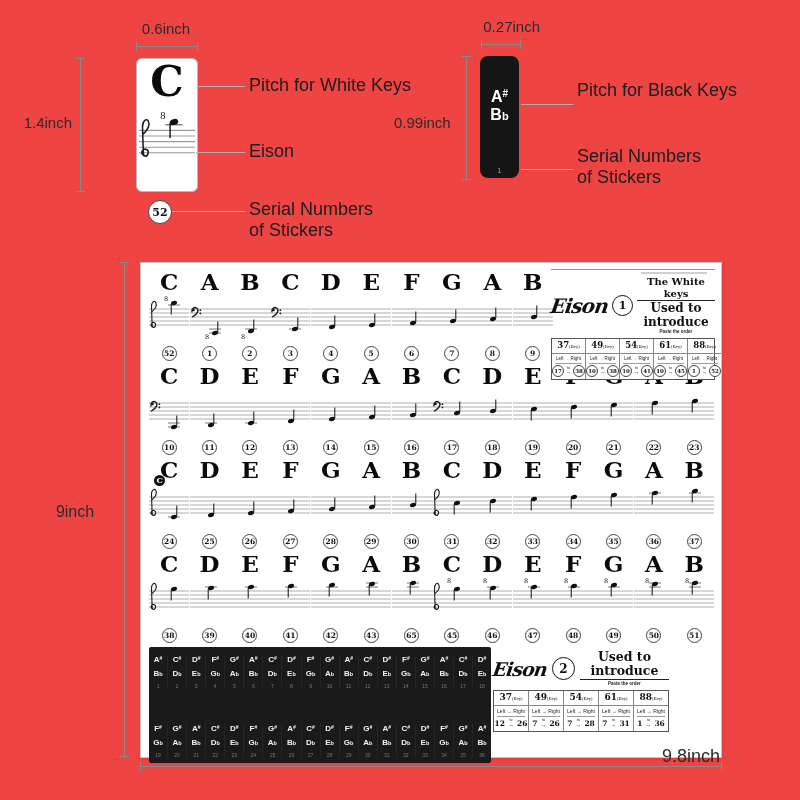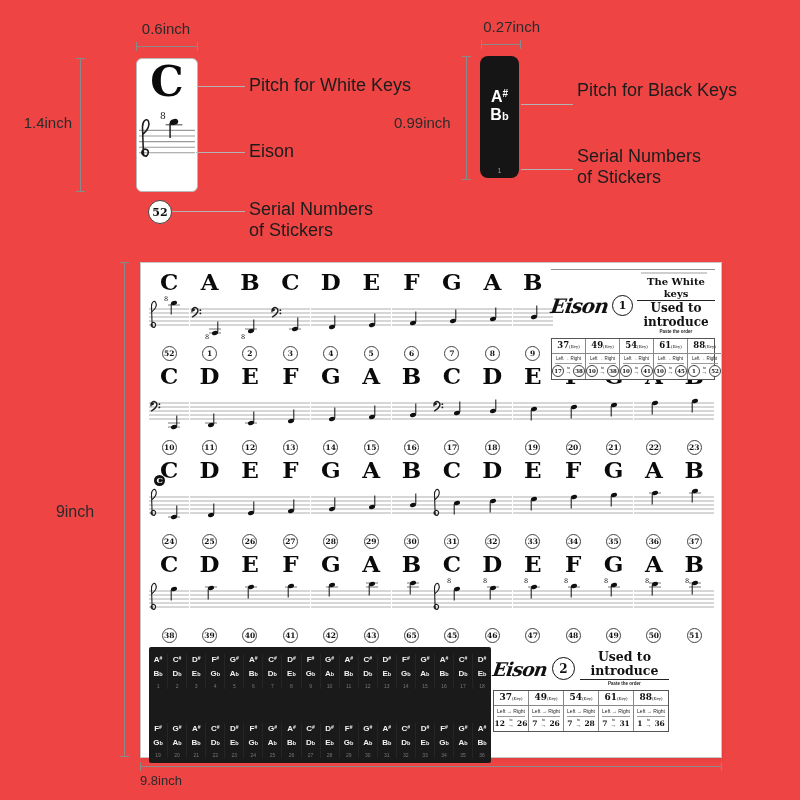--- a/index.html
+++ b/index.html
@@ -1254,15 +1254,15 @@
           </div>
         </div>
     </div>
 
   </div>
 
   <div class="vdim" style="left:120px;top:262px;height:493px"></div>
   <div class="dimlabel" style="left:40px;top:503px;width:70px;text-align:center;font-size:16px">9inch</div>
 
   <div class="hdim" style="left:140px;top:762px;width:580px"></div>
-  <div class="dimlabel" style="left:140px;top:773px;width:580px;text-align:left;font-size:13px">9.8inch</div>
+  <div class="dimlabel" style="left:140px;top:746px;width:580px;text-align:right;font-size:18px">9.8inch</div>
 
 </div>
 
 </body></html>

